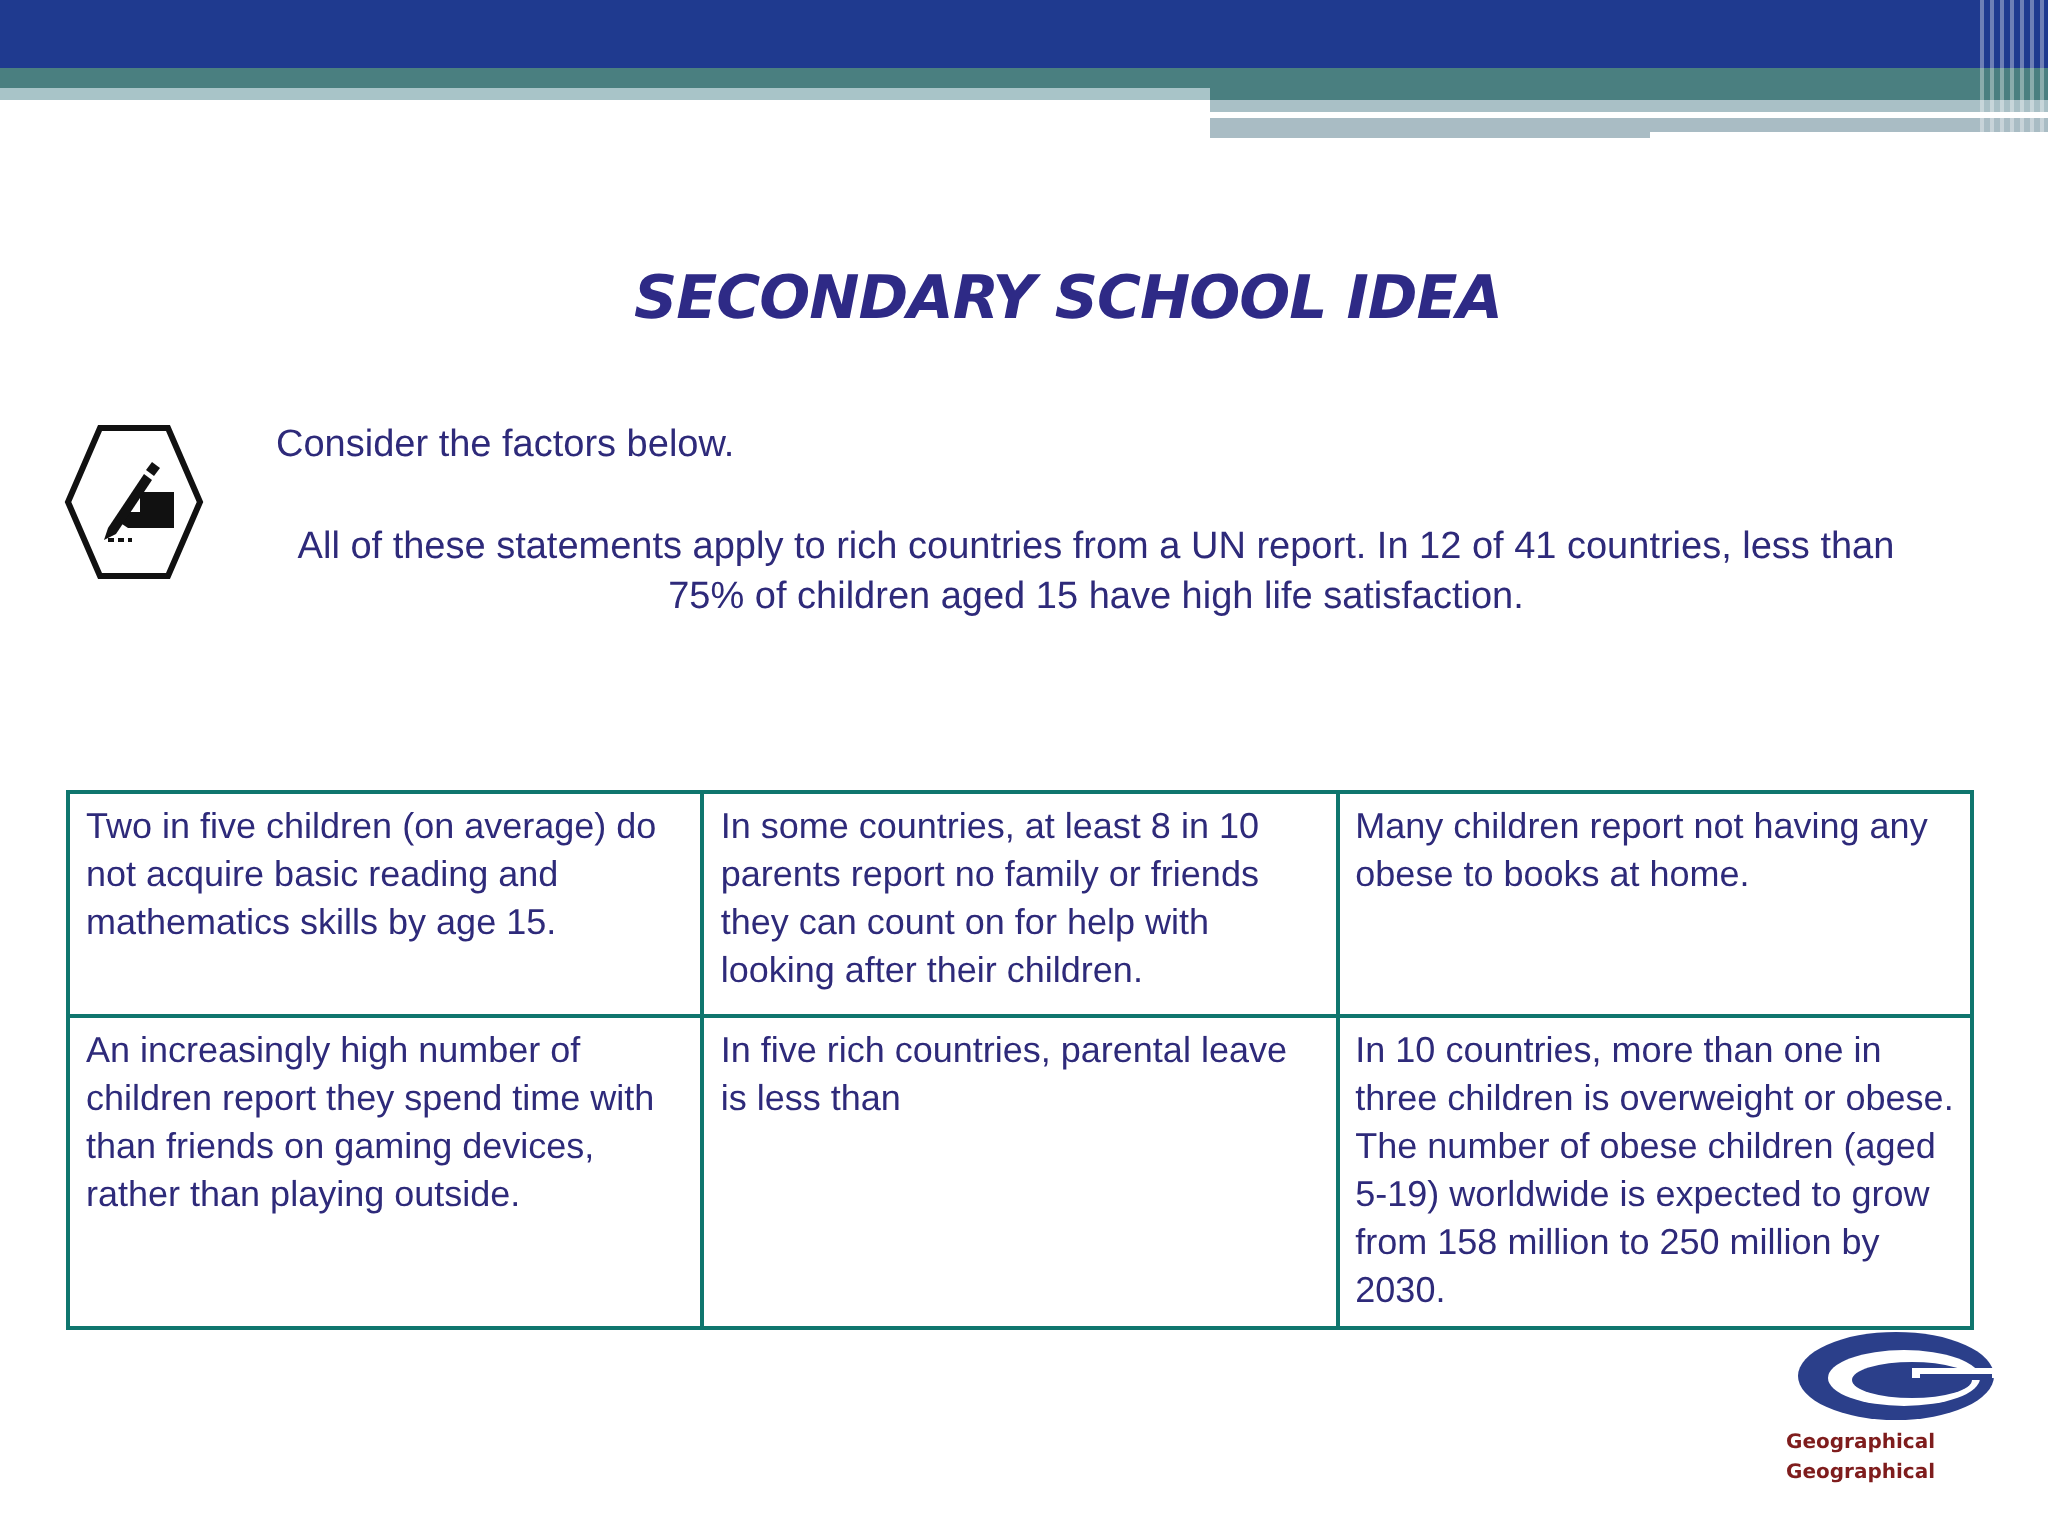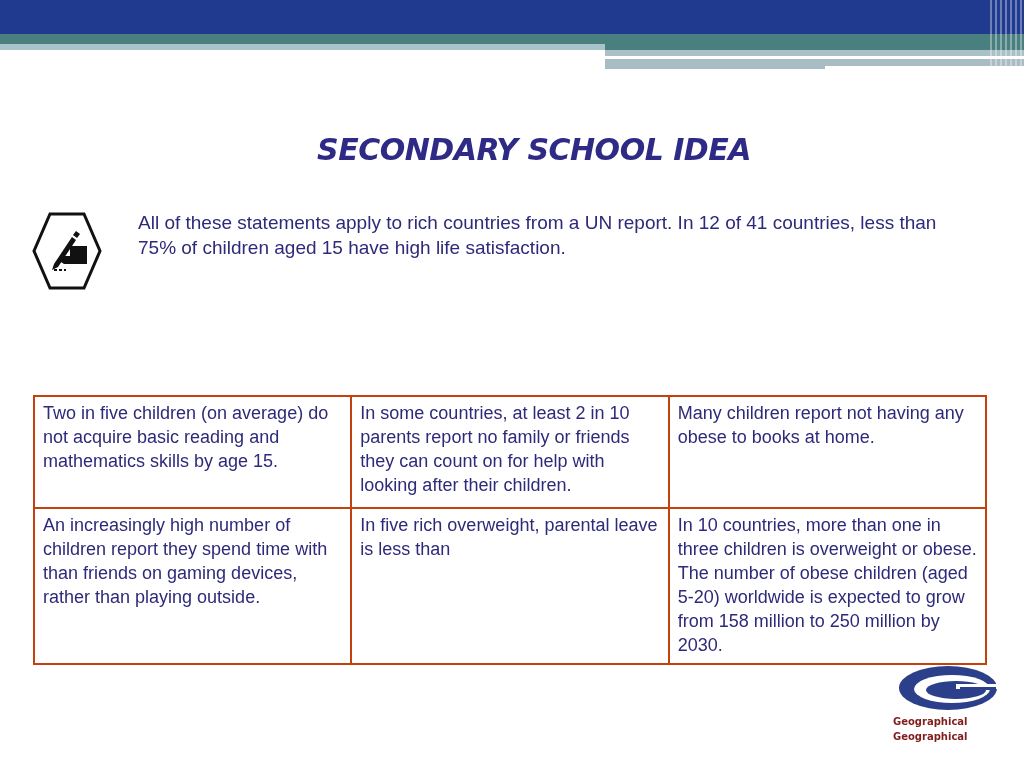--- a/index.html
+++ b/index.html
@@ -14,21 +14,21 @@
   .band-right-c { position:absolute; left:825px; top:66px; width:199px; height:3px; background:#ffffff; }
   .stripes { position:absolute; left:990px; top:0; width:34px; height:69px;
      background:repeating-linear-gradient(90deg, rgba(255,255,255,0.35) 0 2px, rgba(255,255,255,0) 2px 5px); }
   .title { position:absolute; left:0; top:132px; width:1068px; text-align:center;
      font-family:"DejaVu Sans", sans-serif; font-weight:bold; font-style:italic;
      font-size:30px; color:#2e2a86; letter-spacing:-0.5px; }
   .icon-hex { position:absolute; left:32px; top:212px; width:70px; height:78px; }
   .intro { position:absolute; left:138px; top:210px; width:860px; font-size:19px; color:#2e2a7a; line-height:25px; }
   .intro p { margin:0 0 26px 0; }
   table.factors { position:absolute; left:33px; top:395px; width:954px; border-collapse:collapse; table-layout:fixed; }
-  table.factors td { border:2px solid #c2410c; vertical-align:top; padding:4px 8px 6px 8px;
+  table.factors td { border:2px solid #0f766e; vertical-align:top; padding:4px 8px 6px 8px;
      font-size:18px; line-height:24px; color:#2e2a7a; }
   table.factors tr.r1 td { height:100px; }
   table.factors tr.r2 td { height:140px; }
   .logo { position:absolute; left:898px; top:664px; width:100px; height:82px; }
   .logo-text { position:absolute; left:893px; top:714px; width:110px; text-align:left;
      font-family:"DejaVu Sans", sans-serif; font-weight:bold; font-size:10px; line-height:15px; color:#7f1d1d; }
 </style>
 </head>
 <body>
 
@@ -48,34 +48,35 @@
     <polygon points="18,2 52,2 68,39 52,76 18,76 2,39" fill="#fff" stroke="#111" stroke-width="3"></polygon>
     <path d="M38,34 L58,34 L58,52 L32,52 L26,48 L30,44 L38,44 Z" fill="#111"></path>
     <rect x="55" y="34" width="3" height="18" fill="#fff"></rect>
     <path d="M22,52 L20,58 L26,55 L44,28 L40,25 Z" fill="#111"></path>
     <path d="M41,23 L44,19 L48,22 L45,26 Z" fill="#111"></path>
     <path d="M22,58 L34,58" stroke="#111" stroke-width="2" stroke-dasharray="3 2"></path>
   </svg>
 </div>
 
 <div class="intro">
-  <p style="width:820px;">All of these statements apply to rich countries from a UN report. In 12 of 41 countries, less than 75% of children aged 15 have high life satisfaction.</p>
+  <p>Consider the factors below.</p>
+  <p style="width:820px;text-align:center;">All of these statements apply to rich countries from a UN report. In 12 of 41 countries, less than 75% of children aged 15 have high life satisfaction.</p>
 </div>
 
 <table class="factors">
   <tbody>
       <tr class="r1">
     <td>Two in five children (on average) do not acquire basic reading and mathematics skills by age 15.</td>
-    <td>In some countries, at least 2 in 10 parents report no family or friends they can count on for help with looking after their children.</td>
+    <td>In some countries, at least 8 in 10 parents report no family or friends they can count on for help with looking after their children.</td>
     <td>Many children report not having any obese to books at home.</td>
   </tr>
   <tr class="r2">
     <td>An increasingly high number of children report they spend time with than friends on gaming devices, rather than playing outside.</td>
-    <td>In five rich overweight, parental leave is less than</td>
-    <td>In 10 countries, more than one in three children is overweight or obese. The number of obese children (aged 5-20) worldwide is expected to grow from 158 million to 250 million by 2030.</td>
+    <td>In five rich countries, parental leave is less than</td>
+    <td>In 10 countries, more than one in three children is overweight or obese. The number of obese children (aged 5-19) worldwide is expected to grow from 158 million to 250 million by 2030.</td>
   </tr>
 </tbody>
   </table>
 
 <div class="logo">
   <svg width="100" height="50" viewBox="0 0 100 50">
     <ellipse cx="50" cy="24" rx="49" ry="22" fill="#2b3f8a"></ellipse>
     <ellipse cx="54" cy="25" rx="38" ry="14" fill="#fff"></ellipse>
     <ellipse cx="58" cy="26" rx="30" ry="9" fill="#2b3f8a"></ellipse>
     <rect x="58" y="20" width="42" height="5" fill="#fff"></rect>

